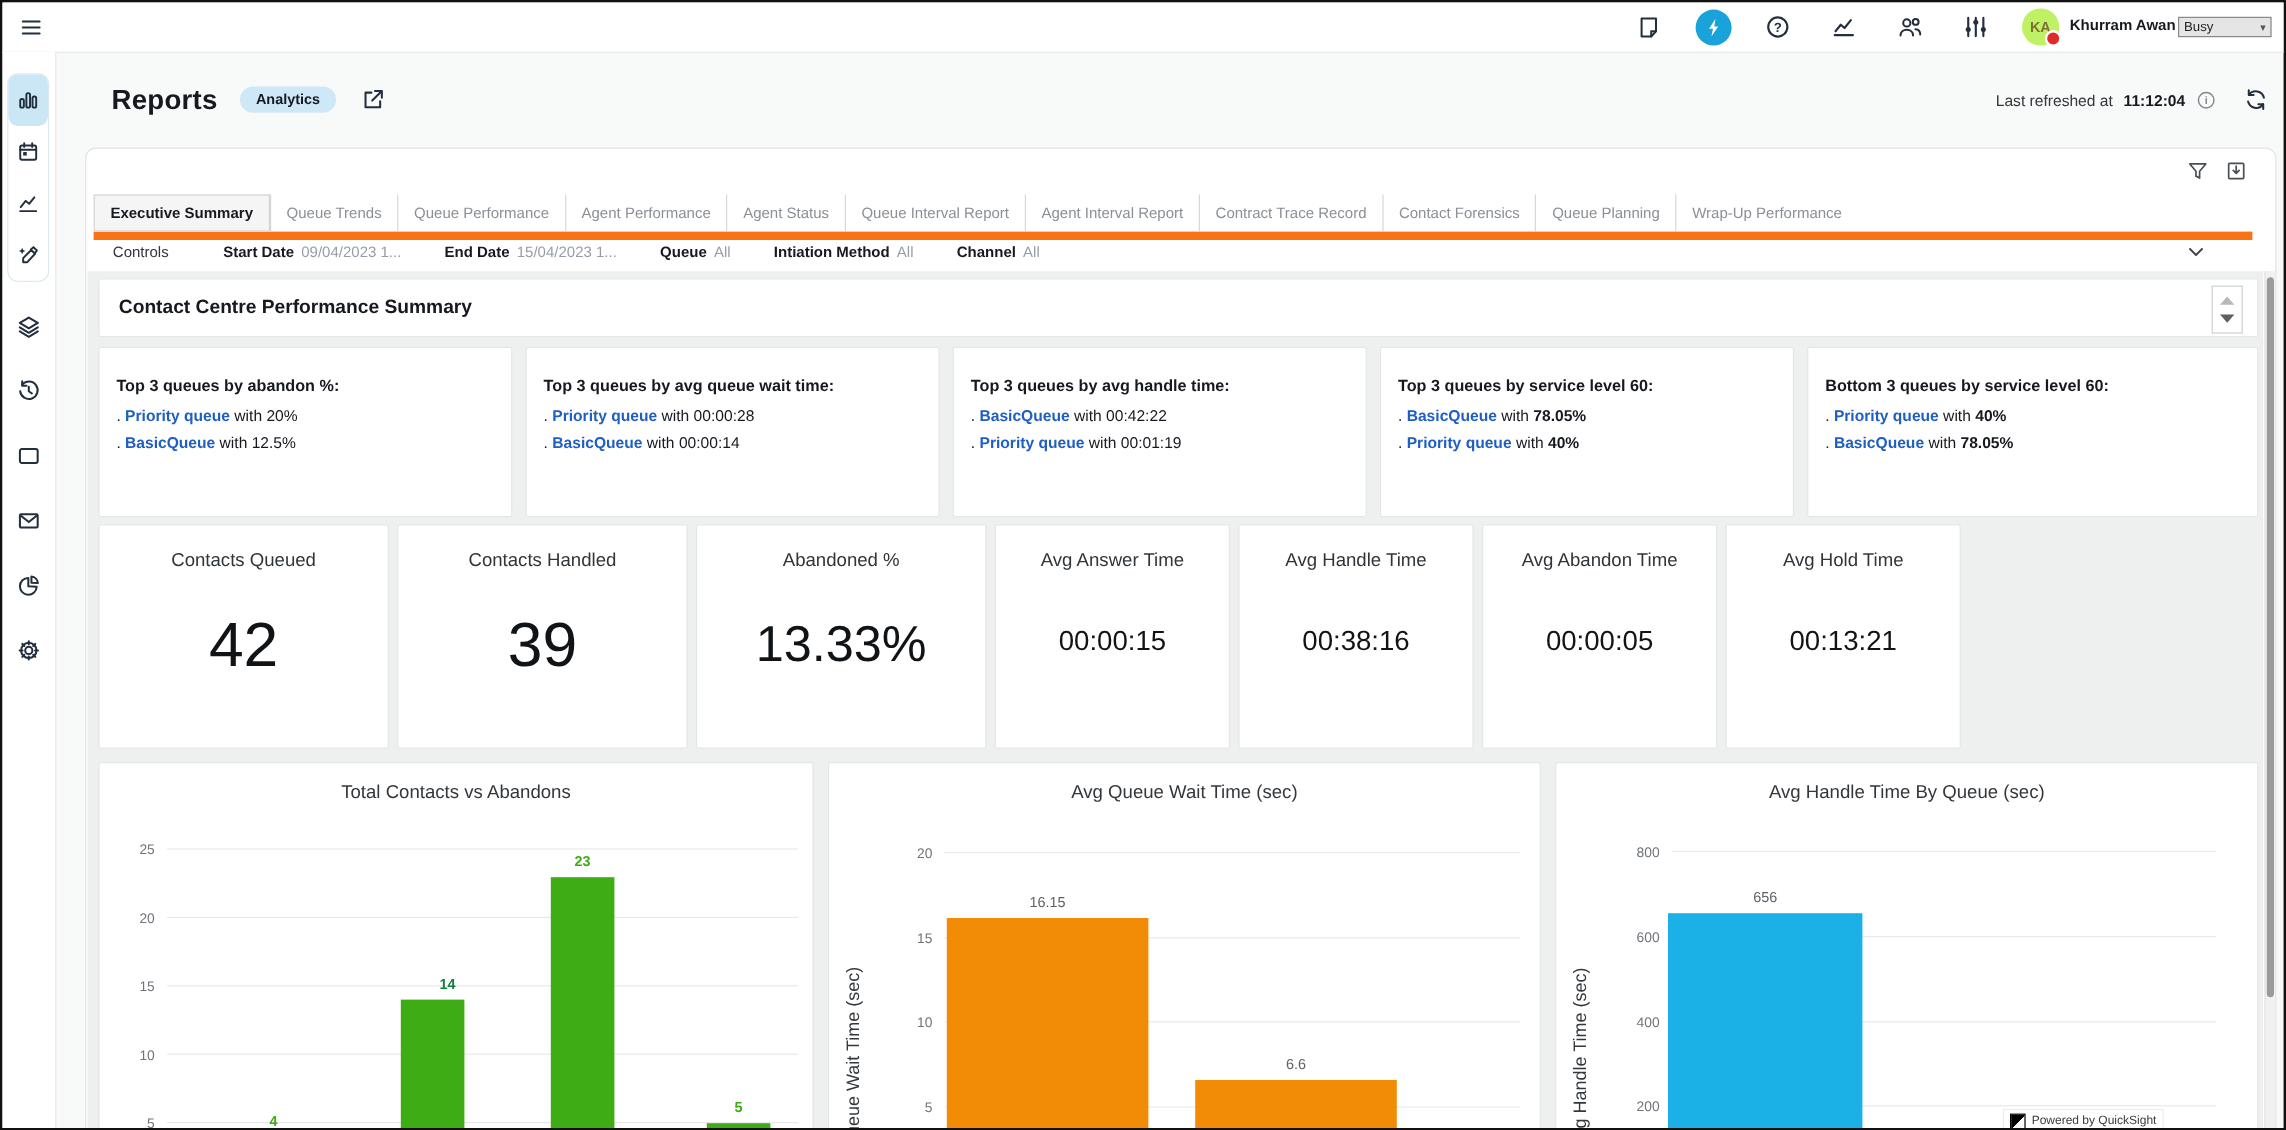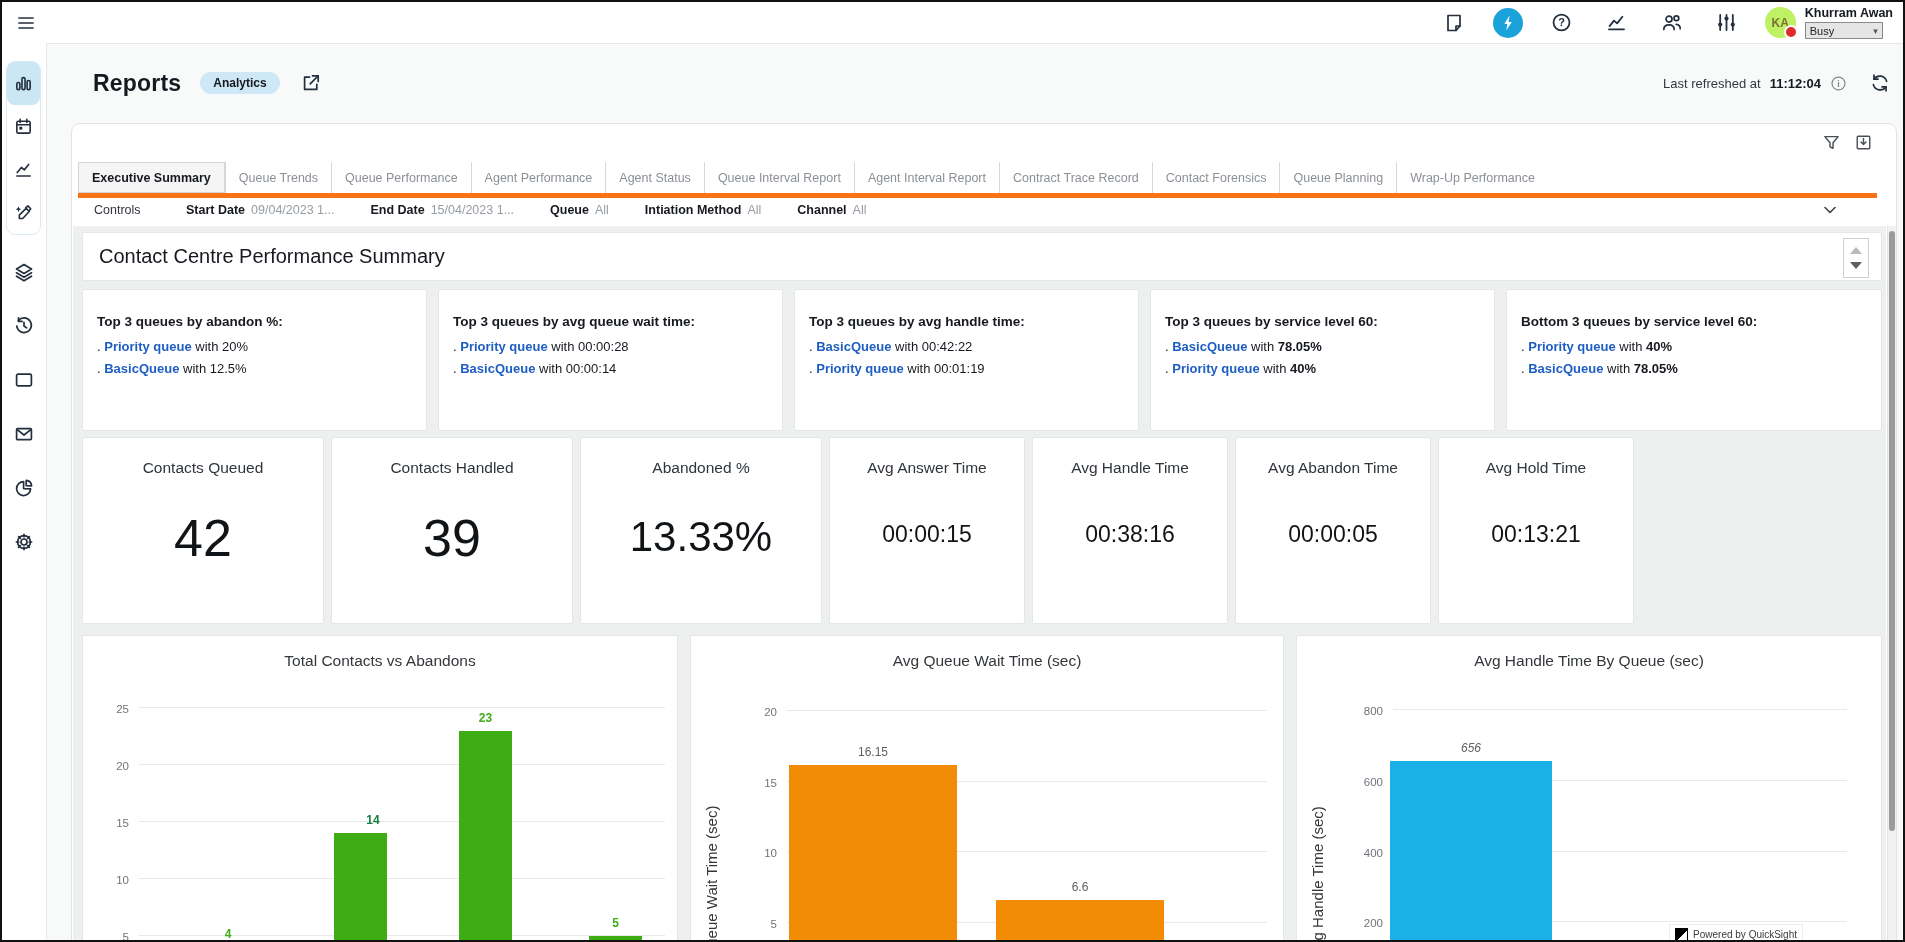--- a/index.html
+++ b/index.html
@@ -11,21 +11,21 @@
   
   .topbar{position:absolute;top:0;left:0;right:0;height:41px;background:#fff;border-bottom:1px solid #e8e8e8;}
   .hamburger{position:absolute;left:13px;top:10px;width:22px;height:22px;display:flex;align-items:center;justify-content:center;cursor:pointer}
   .tb-right{position:absolute;right:10px;top:0;height:41px;display:flex;align-items:center;gap:33px}
   .tb-icon{width:22px;height:22px;display:flex;align-items:center;justify-content:center;cursor:pointer}
   .flash-circle{width:30px;height:30px;border-radius:50%;background:#1AA3DA;display:flex;align-items:center;justify-content:center;margin:0 -5px}
   .user-cluster{display:flex;align-items:center;gap:9px;margin-left:-6px}
   .avatar{position:relative;width:31px;height:31px;border-radius:50%;background:#bef264;color:#7d7034;
           font-size:12px;font-weight:700;display:flex;align-items:center;justify-content:center}
   .status-dot{position:absolute;right:-2px;bottom:-1px;width:10px;height:10px;border-radius:50%;background:#e02b2b;border:2px solid #fff}
-  .user-col{display:flex;flex-direction:column;gap:2px}
+  .user-col{display:flex;flex-direction:row;gap:2px}
   .user-name{font-size:12.5px;font-weight:700;color:#16191f}
   .status-select{width:78px;height:17px;border:1px solid #8a8a8a;background:#e5e5e5;font-size:11px;color:#222;
                  display:flex;align-items:center;justify-content:space-between;padding:0 4px;box-sizing:border-box;cursor:pointer}
 
   
   .sidebar{position:absolute;top:41px;left:0;width:44px;bottom:0;background:#fff;border-right:1px solid #e8e8e8}
   .side-group{position:absolute;top:18px;left:4px;width:35px;border:1px solid #d9eaf3;border-radius:9px;background:#fff;box-sizing:border-box}
   .side-item{width:33px;height:43px;display:flex;align-items:center;justify-content:center;cursor:pointer}
   .side-item.active{background:#cbe7f6;border-radius:8px}
   .side-free{position:absolute;left:5px;width:34px;height:34px;display:flex;align-items:center;justify-content:center;cursor:pointer}
@@ -38,37 +38,37 @@
             padding:4px 13px;border-radius:12px}
   .extlink{margin-left:21px;cursor:pointer}
   .ph-right{position:absolute;right:13px;top:0;height:80px;display:flex;align-items:center;gap:9px;font-size:13px;color:#33383d}
   .ph-right b{font-weight:700;color:#16191f}
   .refresh-gap{margin-left:14px}
 
   
   .card{position:absolute;left:25px;top:80px;width:1826px;bottom:-2px;background:#fff;
         border:1px solid #e3e3e3;border-radius:9px 9px 0 0;box-sizing:border-box}
   .card-icon{position:absolute;top:9px;width:20px;height:20px;cursor:pointer}
-  .tab-bar{position:absolute;top:38px;left:6px;right:19px;height:31px;border-bottom:5px solid #f97316;display:flex;align-items:stretch}
+  .tab-bar{position:absolute;top:38px;left:6px;right:19px;height:31px;border-bottom:7px solid #f97316;display:flex;align-items:stretch}
   .tab{display:flex;align-items:center;padding:0 13px;font-size:12.5px;color:#8b9096;white-space:nowrap;cursor:pointer}
   .tab:not(:first-child){border-left:1px solid #d8d8d8}
   .tab.active{background:#f5f5f5;border:1px solid #d4d4d4;color:#16191f;font-weight:700}
   .controls-row{position:absolute;top:69px;left:6px;right:30px;height:33px;display:flex;align-items:center;font-size:12.5px}
   .controls-label{padding-left:16px;width:92px;color:#31363c}
   .ctl{display:flex;gap:6px;margin-right:36px;cursor:pointer}
   .ctl-label{font-weight:700;color:#16191f}
   .ctl-value{color:#979da5}
   .ctl-chevron{position:absolute;right:28px;top:9px;cursor:pointer}
 
   
   .sheet{position:absolute;top:102px;left:1px;right:10px;bottom:0;background:#eef0f0;
          padding:6px 4px 0 9px;overflow:hidden;box-sizing:border-box}
   .tile{background:#fff;border:1px solid #e4e7e7;border-radius:2px;box-sizing:border-box}
   .title-tile{position:relative;height:49px;display:flex;align-items:center;padding:0 16px;margin-bottom:8px}
-  .sheet-title{font-size:20px;font-weight:400}
+  .sheet-title{font-size:16px;font-weight:700}
   .spinner{position:absolute;right:12px;top:5px;width:24px;height:38px;border:1px solid #cfcfcf;background:#fff;
            display:flex;flex-direction:column;align-items:center;justify-content:space-evenly}
   .tri-up{width:0;height:0;border-left:6px solid transparent;border-right:6px solid transparent;border-bottom:7px solid #b9b9b9;cursor:pointer}
   .tri-down{width:0;height:0;border-left:6px solid transparent;border-right:6px solid transparent;border-top:7px solid #5f5f5f;cursor:pointer}
 
   .insights-row{display:flex;gap:11px;height:142px;margin-bottom:6px}
   .insight{width:345px;padding:10px 14px;font-size:13px;overflow:hidden}
   .insight:last-child{flex:1}
   .insight h3{margin:14px 0 10px;font-size:13.5px;font-weight:700}
   .insight .line{margin-bottom:7px;color:#16191f}
@@ -440,21 +440,21 @@
               <div class="plot">
                 <div class="gridline" style="left: 96px; right: 34px; bottom: 70.7px;"></div>
                 <div class="ytick" style="left: 0px; width: 86px; bottom: 63.7px;">200</div>
                 <div class="gridline" style="left: 96px; right: 34px; bottom: 141.4px;"></div>
                 <div class="ytick" style="left: 0px; width: 86px; bottom: 134.4px;">400</div>
                 <div class="gridline" style="left: 96px; right: 34px; bottom: 212.1px;"></div>
                 <div class="ytick" style="left: 0px; width: 86px; bottom: 205.1px;">600</div>
                 <div class="gridline" style="left: 96px; right: 34px; bottom: 282.8px;"></div>
                 <div class="ytick" style="left: 0px; width: 86px; bottom: 275.8px;">800</div>
                 <div class="cbar" style="left: 93px; width: 162px; height: 231.896px; background: rgb(28, 177, 230);"></div>
-                <div class="bar-label" style="left: 174px; bottom: 237.896px; color: rgb(92, 97, 102); font-weight: 400; font-style: italic;">656</div>
+                <div class="bar-label" style="left: 174px; bottom: 237.896px; color: rgb(92, 97, 102); font-weight: 400;">656</div>
                 <span class="ylab" style="left: 20px; top: 246px;">Avg Handle Time (sec)</span>
               </div>
               <div class="qs-badge">
                 <span class="qs-logo"></span>
                 <span>Powered by QuickSight</span>
               </div>
             </div>
           </div>
       </div>
 

